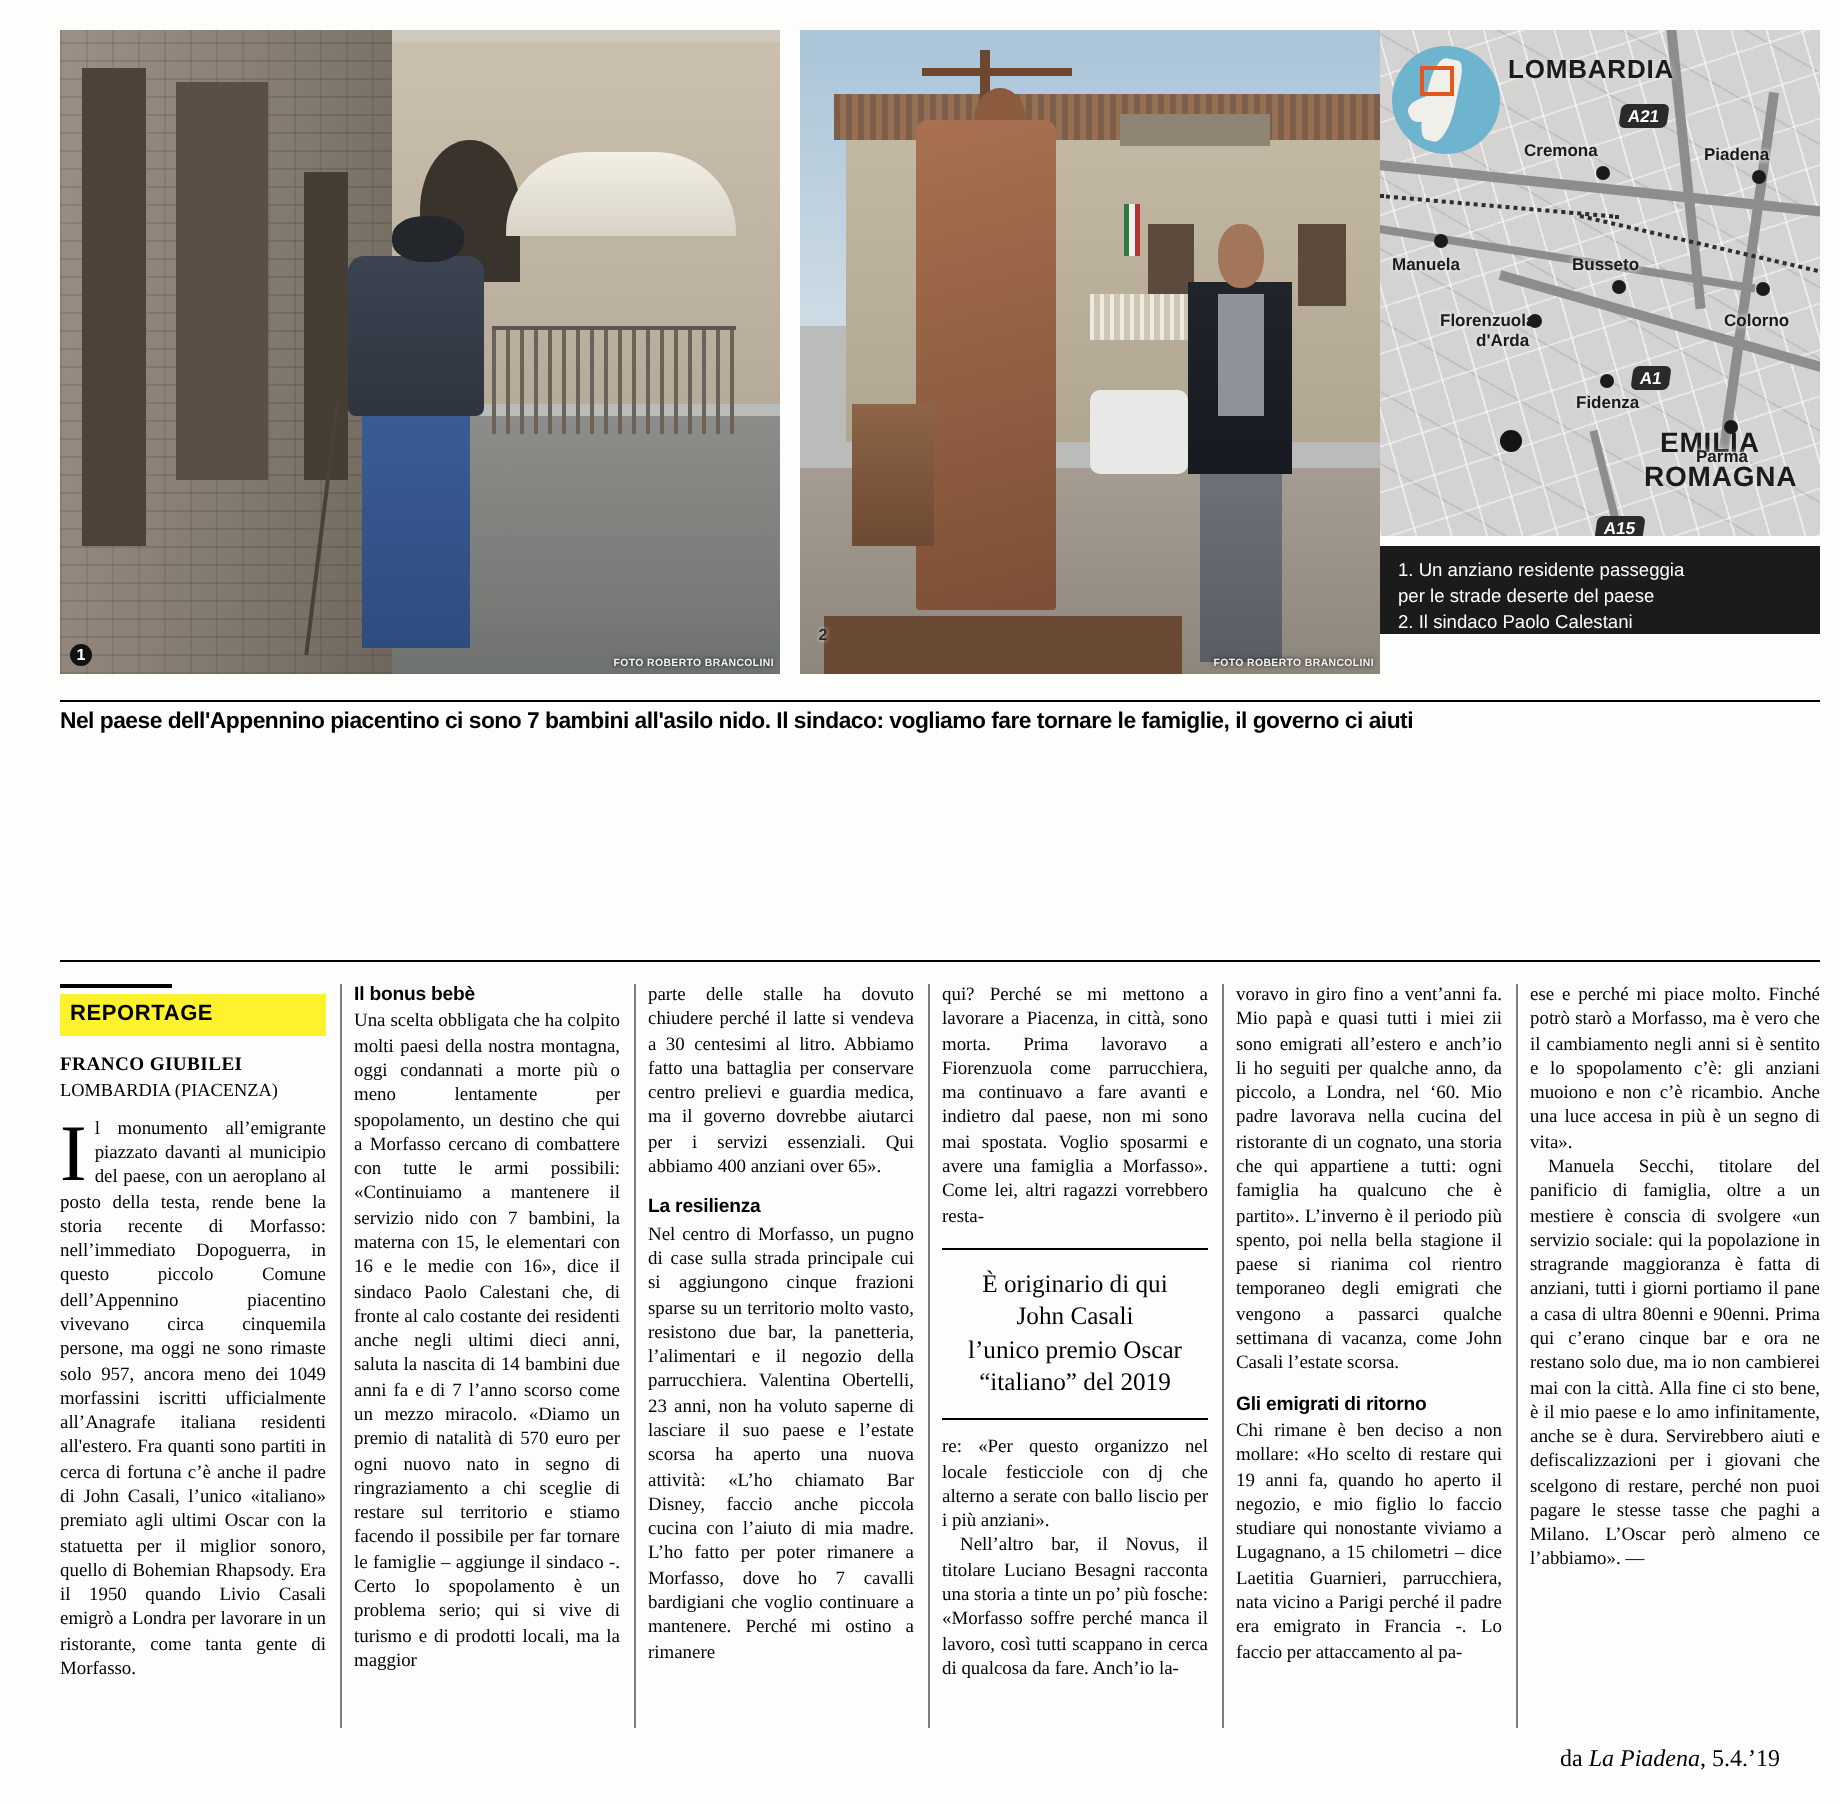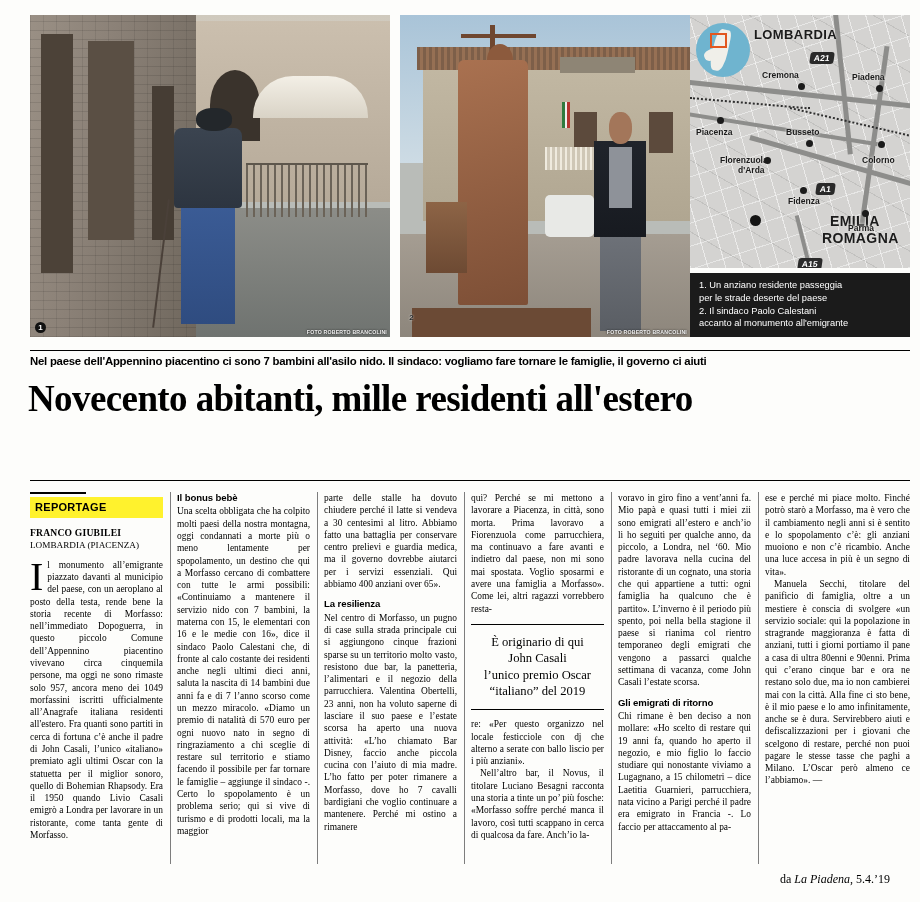--- a/index.html
+++ b/index.html
@@ -260,21 +260,21 @@
     left: 60px; top: 200px;
     width: 11px; height: 11px;
     border-radius: 50%;
     background: #141414;
   }
   .caption-box {
     position: absolute;
     left: 0;
     top: 258px;
     width: 220px;
-    height: 64px;
+    height: 44px;
     background: #1b1b1b;
     color: #fff;
     box-sizing: border-box;
     padding: 6px 8px 6px 9px;
     font-family: "Liberation Sans", sans-serif;
     font-size: 9.3px;
     line-height: 1.38;
   }
 
   
@@ -504,21 +504,21 @@
       <div class="hwy-shield" style="left:120px; top:37px;">A21</div>
       <div class="hwy-shield" style="left:126px; top:168px;">A1</div>
       <div class="hwy-shield" style="left:108px; top:243px;">A15</div>
 
       <div class="city-label" style="left:72px; top:55px;">Cremona</div>
       <div class="city-dot" style="left:108px; top:68px;"></div>
 
       <div class="city-label" style="left:162px; top:57px;">Piadena</div>
       <div class="city-dot" style="left:186px; top:70px;"></div>
 
-      <div class="city-label" style="left:6px; top:112px;">Piacenza</div>
+      <div class="city-label" style="left:6px; top:112px;">Manuela</div>
       <div class="city-dot" style="left:27px; top:102px;"></div>
 
       <div class="city-label" style="left:96px; top:112px;">Busseto</div>
       <div class="city-dot" style="left:116px; top:125px;"></div>
 
       <div class="city-label" style="left:172px; top:140px;">Colorno</div>
       <div class="city-dot" style="left:188px; top:126px;"></div>
 
       <div class="city-label" style="left:30px; top:140px;">Florenzuola</div>
       <div class="city-label" style="left:48px; top:150px;">d'Arda</div>
@@ -537,21 +537,20 @@
       <div>1. Un anziano residente passeggia</div>
       <div>per le strade deserte del paese</div>
       <div>2. Il sindaco Paolo Calestani</div>
       <div>accanto al monumento all'emigrante</div>
     </div>
   </div>
 
   <div class="rule-top"></div>
   <div class="kicker">Nel paese dell'Appennino piacentino ci sono 7 bambini all'asilo nido. Il sindaco: vogliamo fare tornare le famiglie, il governo ci aiuti</div>
   <div class="headline">
-    <span class="l1">Novecento abitanti, mille residenti all'estero</span>
   </div>
   <div class="rule-bottom"></div>
 
   <div class="columns">
 
     <div class="col-sep s1"></div>
     <div class="col-sep s2"></div>
     <div class="col-sep s3"></div>
     <div class="col-sep s4"></div>
     <div class="col-sep s5"></div>

